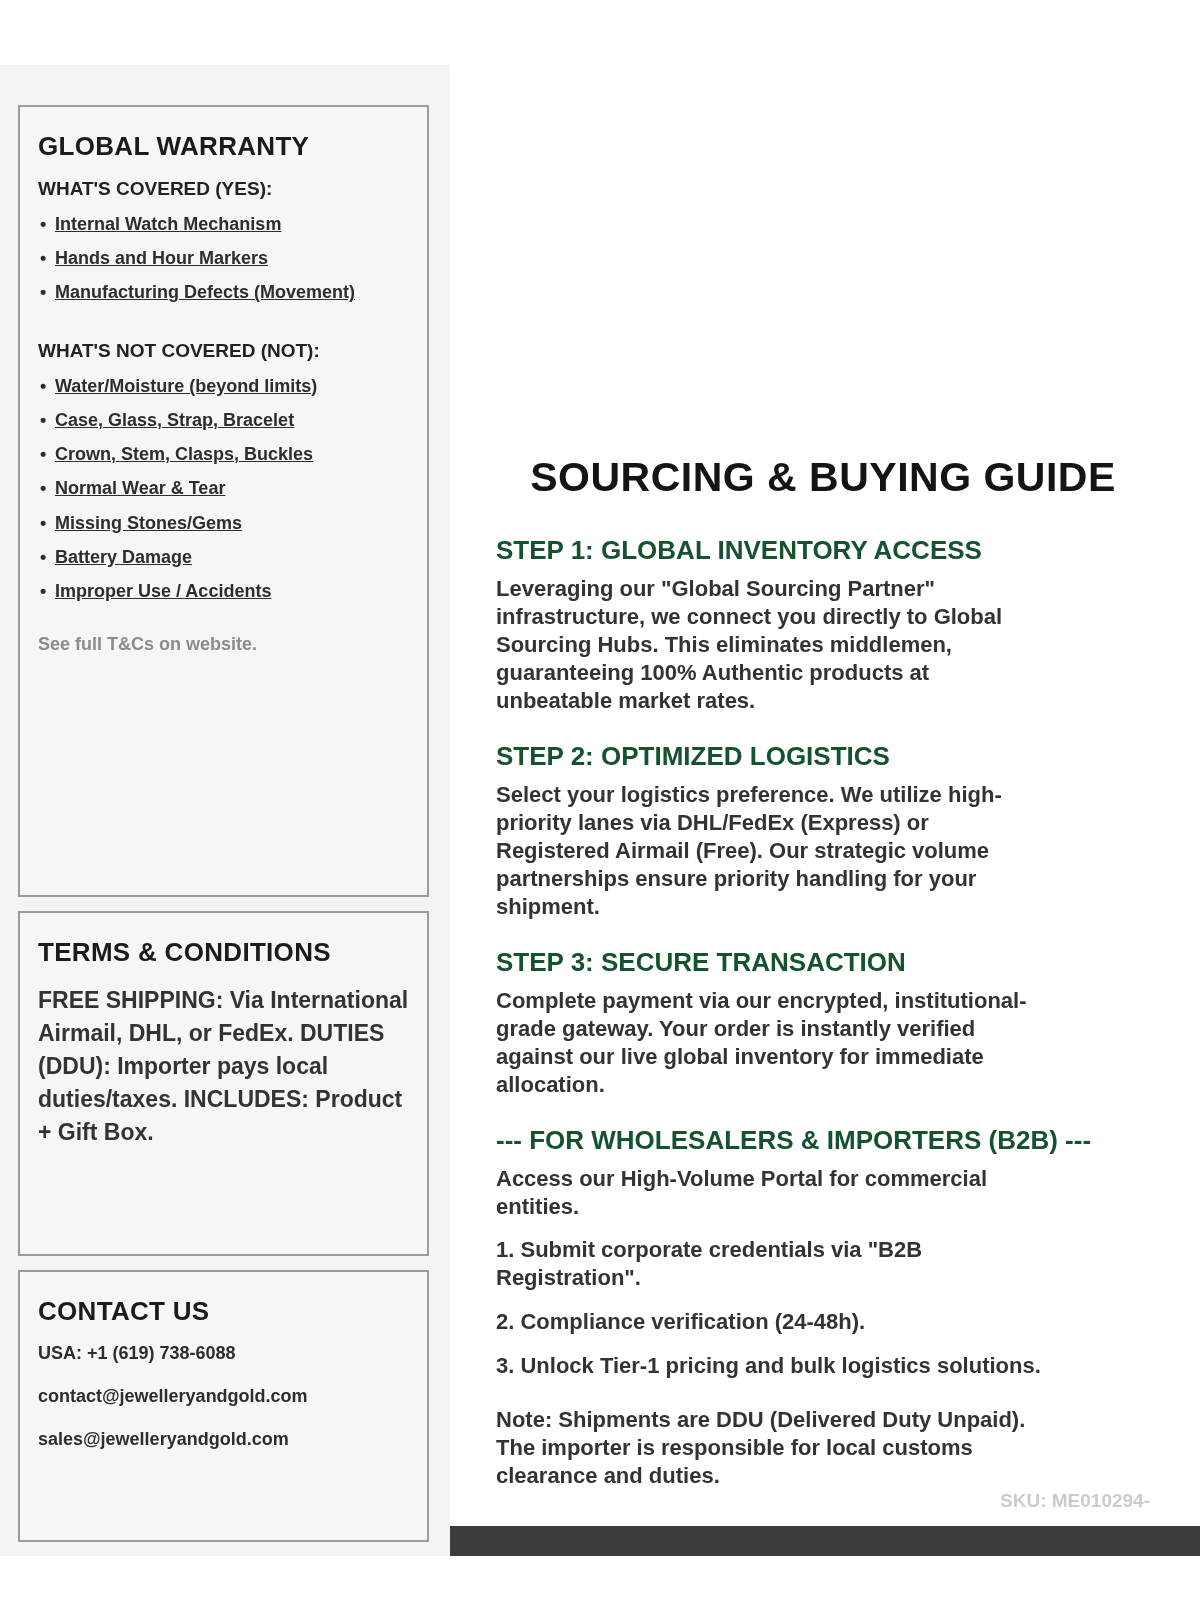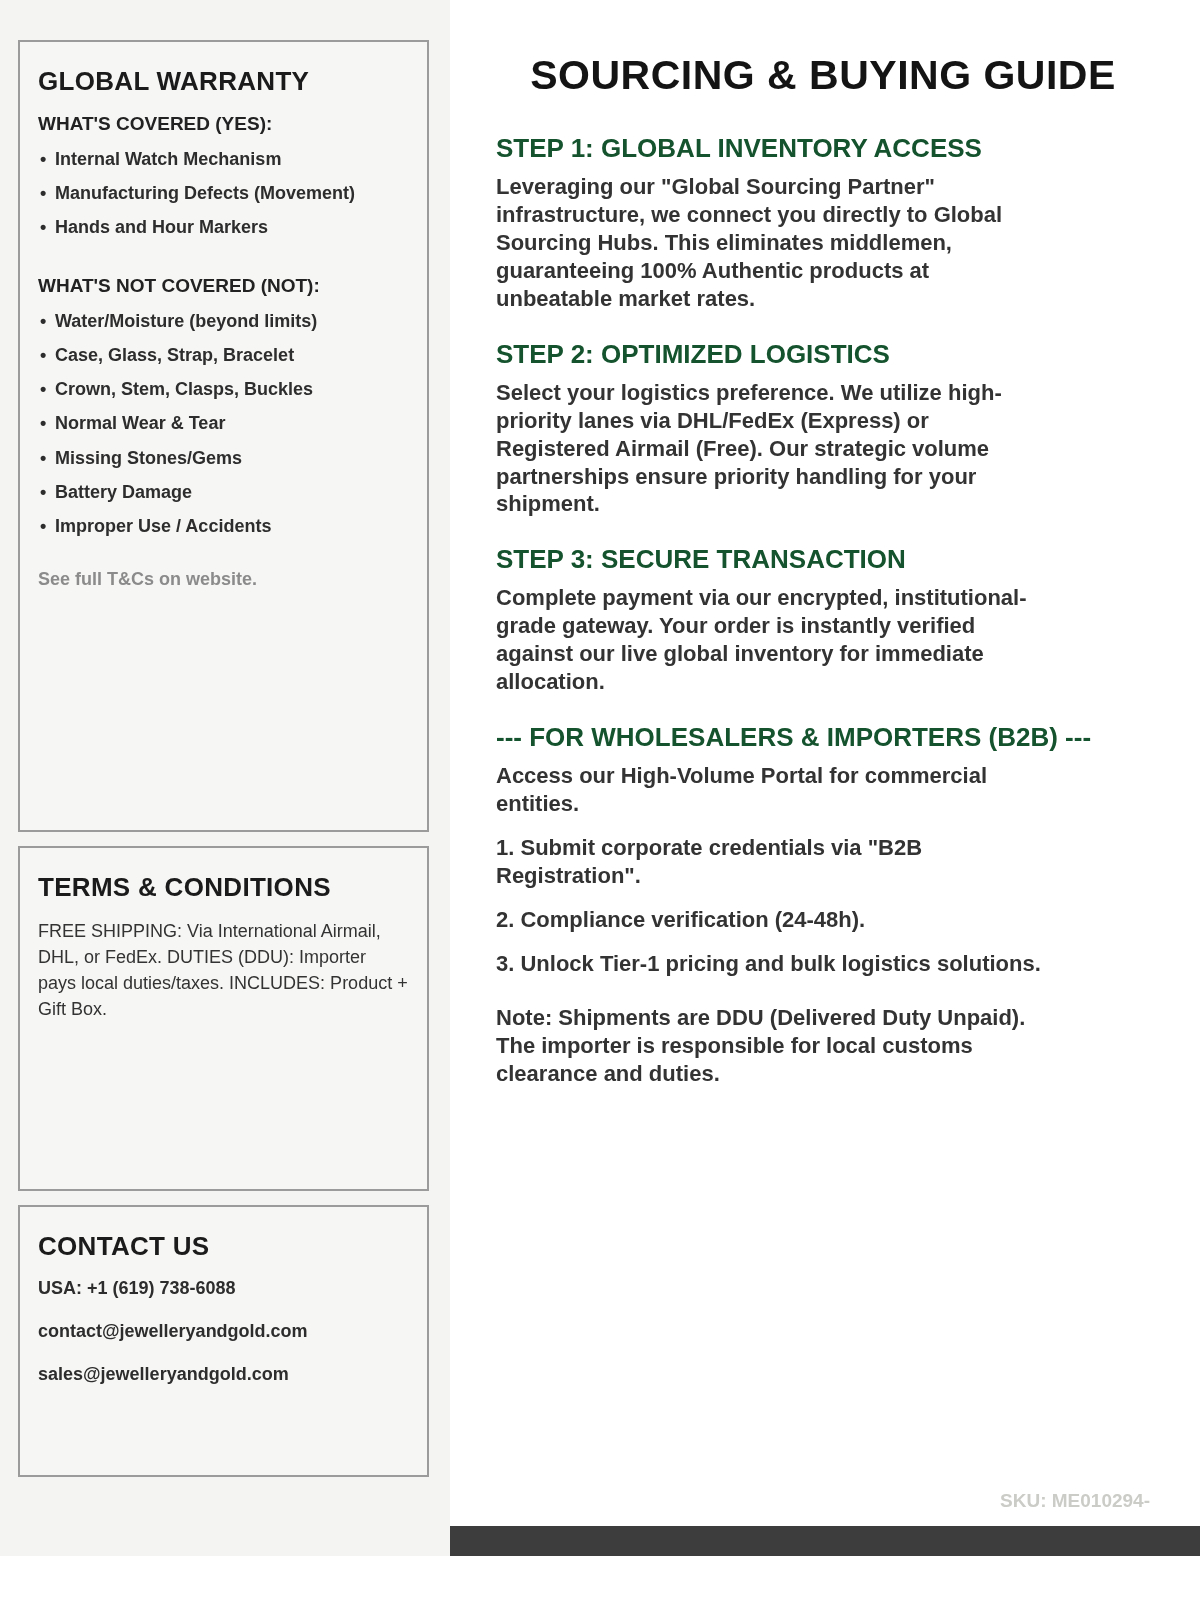--- a/index.html
+++ b/index.html
@@ -4,21 +4,21 @@
 <title>Sourcing &amp; Buying Guide</title>
 <style>
   * { margin: 0; padding: 0; box-sizing: border-box; }
   html, body { width: 1200px; }
   body {
     height: 1600px;
     background: #ffffff;
     font-family: "Liberation Sans", "DejaVu Sans", sans-serif;
     color: #2d2d2d;
   }
-  .page { display: flex; width: 1200px; height: 1556px; overflow: hidden; }
+  .page { display: flex; width: 1200px; height: 1556px; overflow: hidden; align-items: flex-end; }
 
   
   .sidebar {
     width: 450px; min-width: 450px;
     background: #f4f4f2;
     padding: 40px 21px 0 18px;
   }
   .box {
     border: 2px solid #9b9b9b;
     background: #f6f6f4;
@@ -33,25 +33,25 @@
     letter-spacing: 0.3px; margin-bottom: 16px;
   }
   .sub-heading {
     font-size: 19px; font-weight: 700; color: #222222; margin-bottom: 14px;
   }
   .sub-heading.spaced { margin-top: 36px; }
   .bullet-list { list-style: none; }
   .bullet-list li {
     position: relative; padding-left: 17px;
     font-size: 18px; font-weight: 700; color: #2d2d2d;
-    line-height: 1.18; margin-bottom: 13px;
+    line-height: 1.18; margin-bottom: 13px; text-decoration: underline;
   }
   .bullet-list li::before { content: "\2022"; position: absolute; left: 2px; top: 0; }
   .footnote { margin-top: 32px; font-size: 18px; font-weight: 700; color: #8b8b8b; }
-  .box-body { font-size: 18px; font-weight: 400; color: #333333; line-height: 1.44; }
+  .box-body { font-size: 23px; font-weight: 700; color: #333333; line-height: 1.44; }
   .contact-line { font-size: 18px; font-weight: 700; color: #2d2d2d; margin-bottom: 22px; }
 
   
   .main {
     flex: 1; background: #ffffff;
     display: flex; flex-direction: column;
     padding: 52px 50px 0 46px;
   }
   .main-title {
     text-align: center;
@@ -87,22 +87,22 @@
 <div class="page">
 
   <aside class="sidebar">
 
     <section class="box box--warranty">
       <h2 class="box-title">GLOBAL WARRANTY</h2>
 
       <h3 class="sub-heading">WHAT'S COVERED (YES):</h3>
       <ul class="bullet-list">
         <li>Internal Watch Mechanism</li>
+        <li>Hands and Hour Markers</li>
         <li>Manufacturing Defects (Movement)</li>
-        <li>Hands and Hour Markers</li>
       </ul>
 
       <h3 class="sub-heading spaced">WHAT'S NOT COVERED (NOT):</h3>
       <ul class="bullet-list">
         <li>Water/Moisture (beyond limits)</li>
         <li>Case, Glass, Strap, Bracelet</li>
         <li>Crown, Stem, Clasps, Buckles</li>
         <li>Normal Wear &amp; Tear</li>
         <li>Missing Stones/Gems</li>
         <li>Battery Damage</li>

